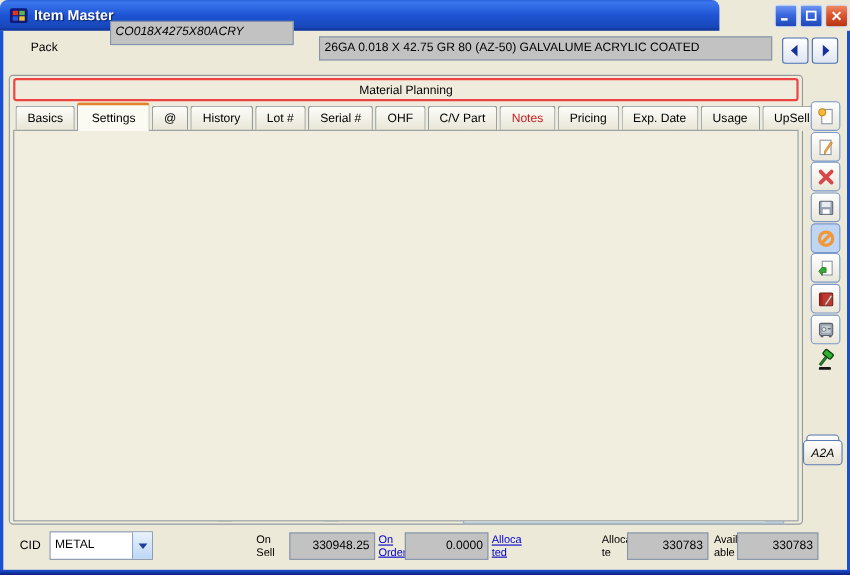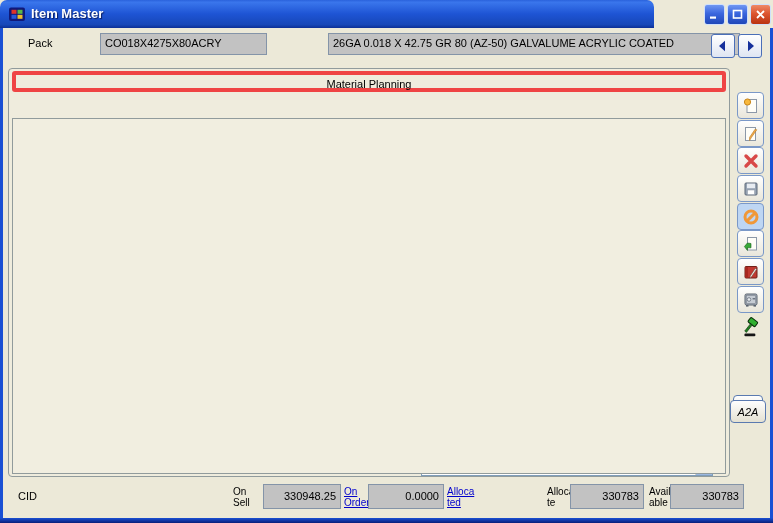--- a/index.html
+++ b/index.html
@@ -36,21 +36,21 @@
       font-size:11px;line-height:11px;text-align:center;color:#1ba31b;font-weight:bold;}
   .cb.on::after{content:"\2714";}
   .radio{position:absolute;width:12px;height:12px;border:1px solid #b0aea0;border-radius:50%;background:#fbfaf4;box-sizing:border-box;}
   .radio.sel::after{content:"";display:block;width:4px;height:4px;border-radius:50%;background:#93917f;margin:3px 0 0 3px;}
   .dis{color:#9b998b;}
   .link{color:#0000cc;text-decoration:underline;cursor:pointer;}
   .groupbox{position:absolute;border:1px solid #c9c6b4;border-radius:4px;}
   
   .panel{position:absolute;left:8px;top:68px;width:722px;height:409px;background:#efecdd;
          border:1px solid #919b9c;border-radius:4px;box-sizing:border-box;}
-  .mp-box{position:absolute;left:12px;top:71px;width:714px;height:21px;border:4px solid #ef4444;border-radius:3px;
+  .mp-box{position:absolute;left:12px;top:71px;width:714px;height:21px;border:2px solid #ef4444;border-radius:3px;
           box-sizing:border-box;text-align:center;line-height:19px;background:#efecdd;}
   .tabs{position:absolute;left:14px;top:93px;height:26px;display:flex;align-items:flex-end;}
   .tab{height:23px;border:1px solid #919b9c;border-bottom:none;border-radius:3px 3px 0 0;
        background:linear-gradient(#fdfdfa,#e8e5d5);padding:0 10px;margin-right:2px;
        display:flex;align-items:center;box-sizing:border-box;}
   .tab.active{height:26px;background:#fbfaf3;border-top:3px solid #e5832c;padding:0 12px;position:relative;z-index:3;}
   .tab.red{color:#cc2020;}
   .content{position:absolute;left:12px;top:118px;width:714px;height:356px;background:#f1eee0;
            border:1px solid #919b9c;box-sizing:border-box;z-index:1;}
   
@@ -108,36 +108,51 @@
           <path d="M2 2 L9 9 M9 2 L2 9" stroke="#fff" stroke-width="1.8"></path>
         </svg>
     </span>
   </div>
 
   <div class="edge" style="left:0;top:28px;width:3px;height:495px;"></div>
   <div class="edge" style="left:770px;top:28px;width:3px;height:495px;"></div>
   <div class="edge" style="left:0;top:518px;width:773px;height:5px;background:linear-gradient(#1a50d4,#0a1e78);"></div>
 
   <span class="L" style="left:28px;top:37px;">Pack</span>
-  <div class="F" style="left:100px;top:33px;width:167px;height:22px;">CO018X4275X80ACRY</div>
-  <div class="F" style="left:290px;top:33px;width:412px;height:22px;margin-left:38px;">26GA 0.018 X 42.75 GR 80 (AZ-50) GALVALUME ACRYLIC COATED</div>
+  <div class="F" style="left:100px;top:19px;width:167px;height:22px;font-style:italic;">CO018X4275X80ACRY</div>
+  <div class="F" style="left:290px;top:33px;width:412px;height:22px;">26GA 0.018 X 42.75 GR 80 (AZ-50) GALVALUME ACRYLIC COATED</div>
   <span class="navbtn" style="left:711px;top:34px;">
     <svg width="16" height="16" viewBox="0 0 24 24">
         <polygon points="15,4 6,12 15,20" fill="#16309c"></polygon>
       </svg>
   </span>
   <span class="navbtn" style="left:738px;top:34px;">
     <svg width="16" height="16" viewBox="0 0 24 24">
         <polygon points="9,4 18,12 9,20" fill="#16309c"></polygon>
       </svg>
   </span>
 
   <div class="panel"></div>
   <div class="mp-box">Material Planning</div>
 
+  <div class="tabs">
+    <div class="tab">Basics</div>
+    <div class="tab active">Settings</div>
+    <div class="tab">@</div>
+    <div class="tab">History</div>
+    <div class="tab">Lot #</div>
+    <div class="tab">Serial #</div>
+    <div class="tab">OHF</div>
+    <div class="tab">C/V Part</div>
+    <div class="tab red">Notes</div>
+    <div class="tab">Pricing</div>
+    <div class="tab">Exp. Date</div>
+    <div class="tab">Usage</div>
+    <div class="tab">UpSell</div>
+  </div>
   <div class="content"></div>
 
   <span class="L" style="left:22px;top:128px;">Unit Group</span>
   <div class="C" style="left:108px;top:124px;width:88px;">
     <span class="cval">WEIGHT</span>
       <span class="darr"></span>
   </div>
   <span class="L" style="left:22px;top:171px;">Purchase Unit</span>
   <div class="C" style="left:108px;top:167px;width:88px;">
     <span class="cval">LBS</span>
@@ -361,20 +376,24 @@
           <rect x="9" y="7.5" width="2" height="8.5" fill="#208020" stroke="#0a300a" stroke-width="0.5"></rect>
         </g>
         <rect x="4" y="16" width="10" height="2.4" rx="1" fill="#151515"></rect>
       </svg>
   </span>
 
   <span class="sbtn" style="left:733px;top:395px;width:30px;">RC</span>
   <span class="sbtn" style="left:730px;top:400px;width:36px;">A2A</span>
 
   <span class="L" style="left:18px;top:490px;">CID</span>
+  <div class="C enabled" style="left:45px;top:483px;width:94px;height:26px;">
+    <span class="cval" style="padding-top:5px;">METAL</span>
+      <span class="darr"></span>
+  </div>
 
   <span class="L small" style="left:233px;top:486px;width:30px;">On Sell</span>
   <div class="F num" style="left:263px;top:484px;width:78px;height:25px;line-height:21px;">330948.25</div>
 
   <span class="L small link" style="left:344px;top:486px;width:28px;">On Order</span>
   <div class="F num" style="left:368px;top:484px;width:76px;height:25px;line-height:21px;">0.0000</div>
 
   <span class="L small link brk" style="left:447px;top:486px;width:28px;">Allocated</span>
 
   <span class="L small brk" style="left:547px;top:486px;width:28px;">Allocate</span>

